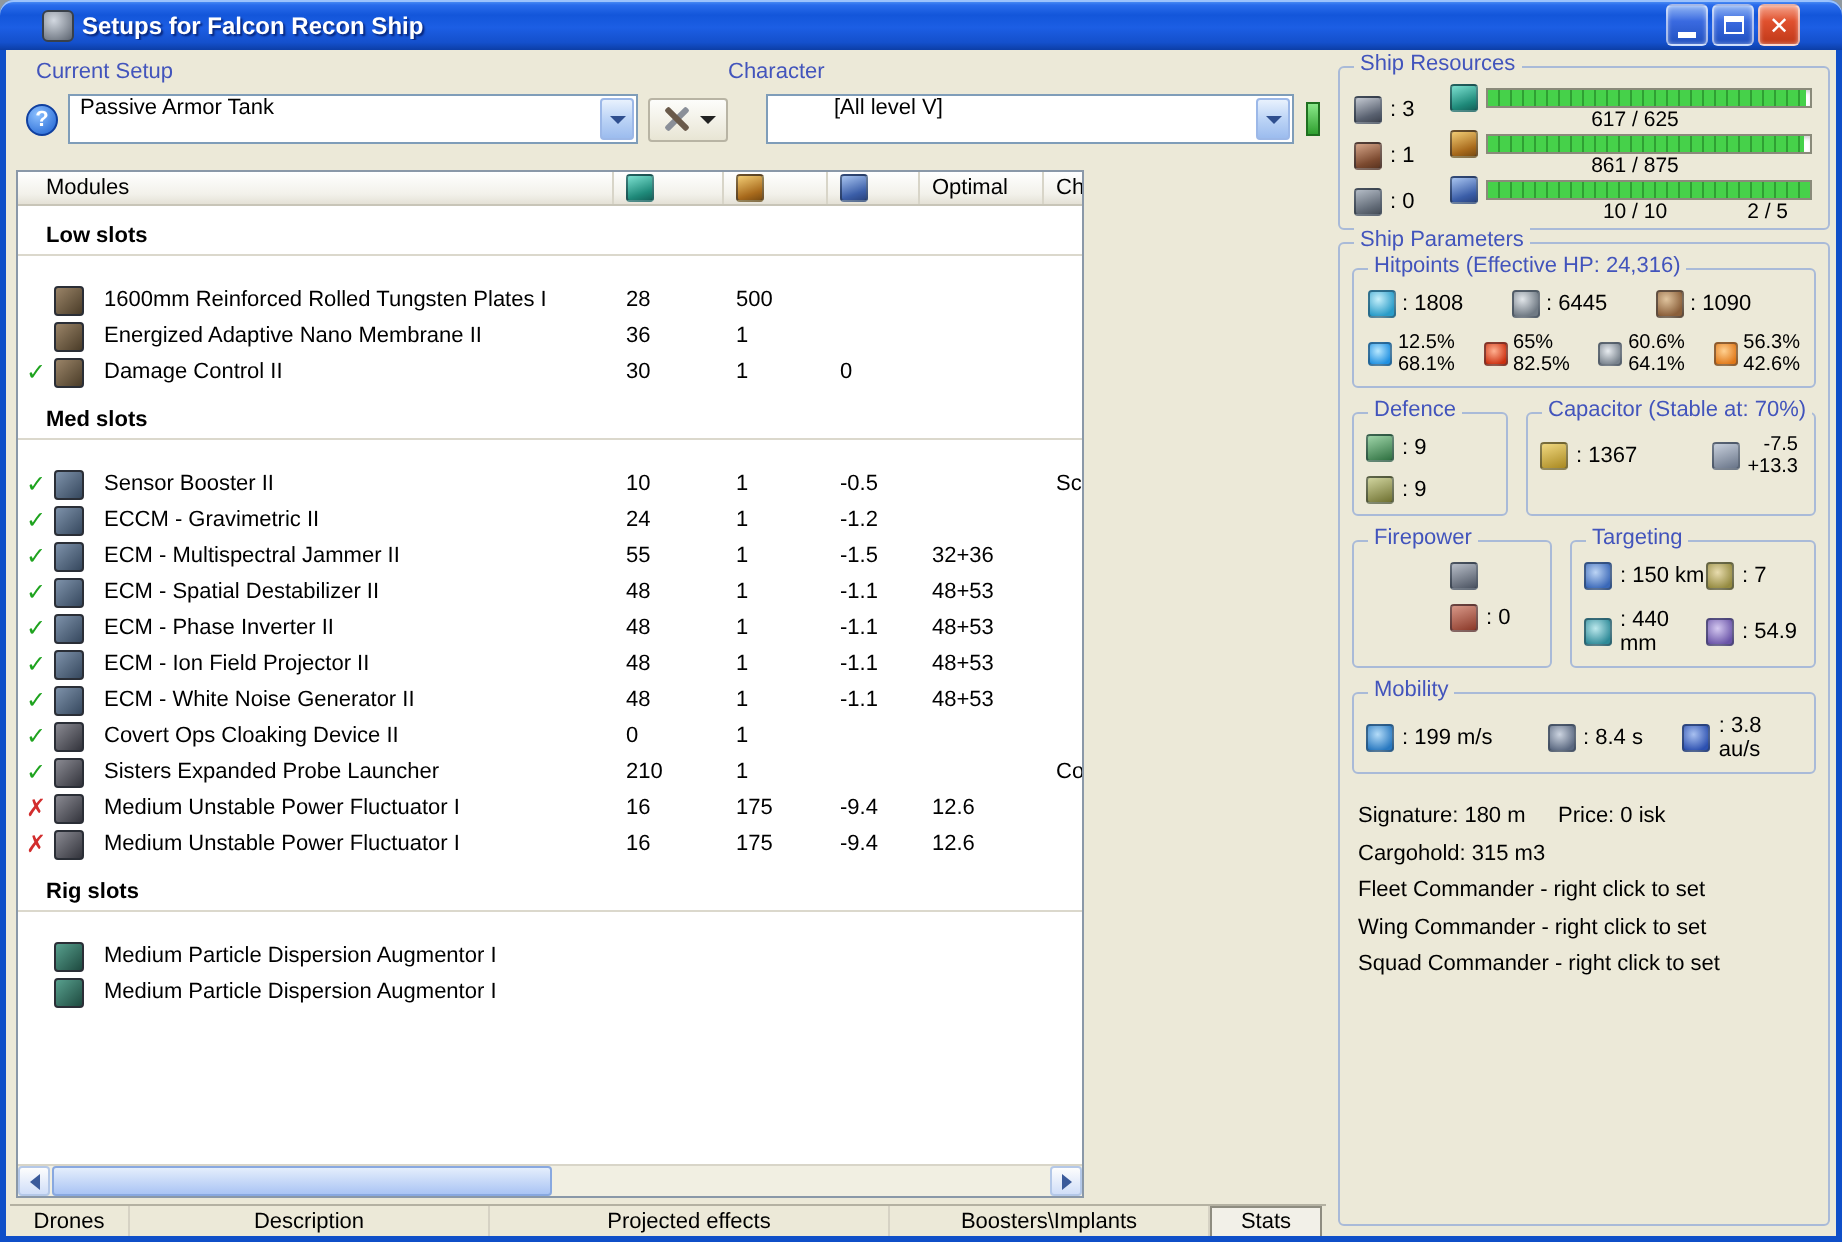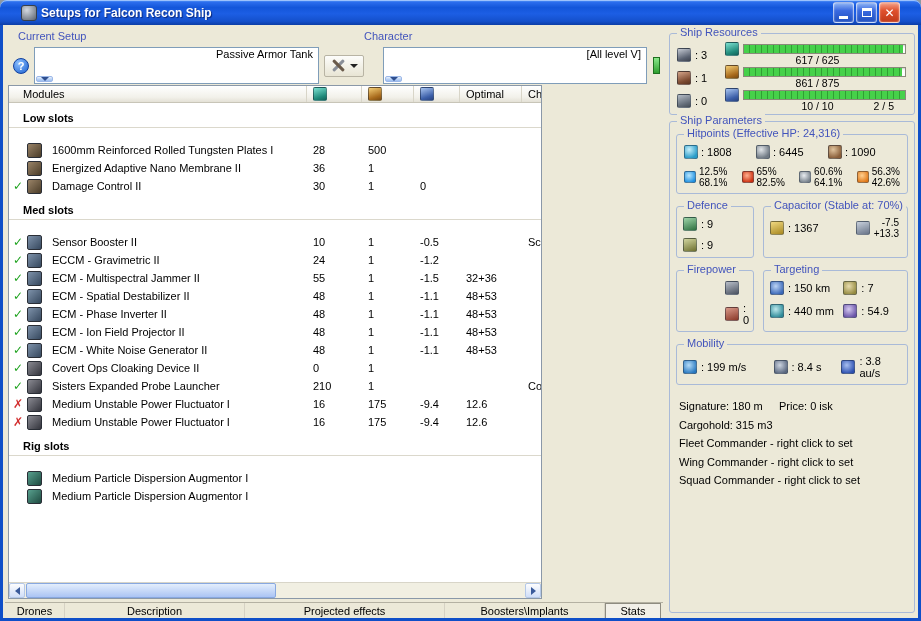--- a/index.html
+++ b/index.html
@@ -23,23 +23,23 @@
   
   .wbody{position:relative;height:596px;background:#ece9d8;border:3px solid #0f4fc8;border-top:none;overflow:hidden;}
   .blabel{color:#4254bc;white-space:nowrap;}
   
   .lbl-setup{position:absolute;left:15px;top:5px;}
   .lbl-char{position:absolute;left:361px;top:5px;}
   .setup-controls{position:absolute;left:10px;top:22px;display:flex;align-items:center;gap:5px;}
   .char-controls{position:absolute;left:380px;top:22px;display:flex;align-items:center;gap:6px;}
   .help-icon{width:16px;height:16px;border-radius:50%;background:radial-gradient(circle at 35% 30%,#8cc0ff,#1a5fd0);
     border:1px solid #0f3f9f;color:#fff;font-weight:bold;font-size:11px;display:flex;align-items:center;justify-content:center;flex:none;}
-  .combo{height:37px;background:#fff;border:1px solid #7f9db9;display:flex;align-items:flex-end;flex-direction:column;}
+  .combo{height:25px;background:#fff;border:1px solid #7f9db9;display:flex;align-items:flex-start;}
   .combo-setup{width:285px;}
-  .combo-char{width:264px;}
+  .combo-char{width:264px;padding-left:28px;}
   .combo-text{flex:1;padding:0 5px;white-space:nowrap;overflow:hidden;}
   .combo-btn{width:17px;align-self:stretch;margin:1px;border:1px solid #9cb8e8;border-radius:2px;
     background:linear-gradient(#e8f1fd,#bcd4f6 50%,#9cbcee);display:flex;align-items:center;justify-content:center;}
   .arr{width:0;height:0;border-left:4px solid transparent;border-right:4px solid transparent;border-top:4px solid #2f4f8f;}
   .toolbtn{height:22px;width:40px;border:1px solid #b8b4a4;border-radius:2px;background:linear-gradient(#fdfdfb,#e8e5d4);
     display:flex;align-items:center;justify-content:center;gap:4px;padding:0;}
   .tools-icon{position:relative;width:15px;height:15px;display:inline-block;}
   .tools-icon::before,.tools-icon::after{content:"";position:absolute;left:6px;top:0;width:3px;height:15px;border-radius:1px;}
   .tools-icon::before{background:#8a8f98;transform:rotate(45deg);}
   .tools-icon::after{background:#6a5a4a;transform:rotate(-45deg);}
@@ -66,21 +66,21 @@
   .subgroup{position:relative;border:1px solid #a9bad8;border-radius:3px;padding:10px 6px 5px;margin:0 2px 12px;}
   .hp-row{display:flex;padding:0 1px 7px;}
   .hp-item{flex:1;display:flex;align-items:center;gap:3px;}
   .resist-row{display:flex;justify-content:space-between;padding:0 1px;}
   .resist{display:flex;align-items:center;gap:3px;}
   .resist-vals{font-size:10px;line-height:11px;}
   .param-row{display:flex;gap:9px;margin:0 2px 12px;}
   .param-row .subgroup{margin:0;}
   .sub-def{width:78px;flex:none;}
   .sub-capac{flex:1;}
-  .sub-fire{width:78px;flex:none;padding-left:48px;}
+  .sub-fire{width:100px;flex:none;padding-left:48px;}
   .sub-targ{flex:1;}
   .vstack{display:flex;flex-direction:column;gap:7px;}
   .stat-item{display:flex;align-items:center;gap:4px;}
   .cap-row{display:flex;align-items:center;gap:4px;}
   .cap-delta{margin-left:auto;display:flex;align-items:center;gap:4px;padding-right:2px;}
   .cap-delta-vals{font-size:10px;line-height:11px;text-align:right;}
   .tgrid{display:grid;grid-template-columns:56% 44%;row-gap:9px;}
   .mob-row{display:flex;align-items:center;}
   .mob-row .stat-item:nth-child(1){width:96px;}
   .mob-row .stat-item:nth-child(2){width:72px;}

